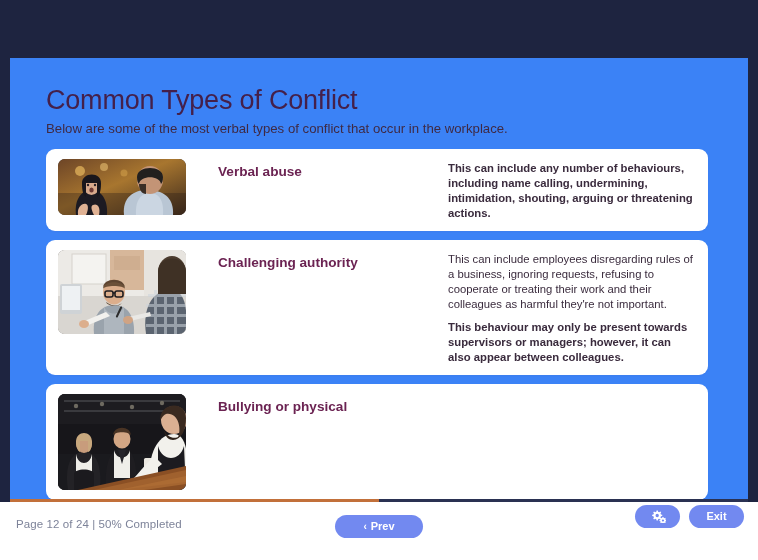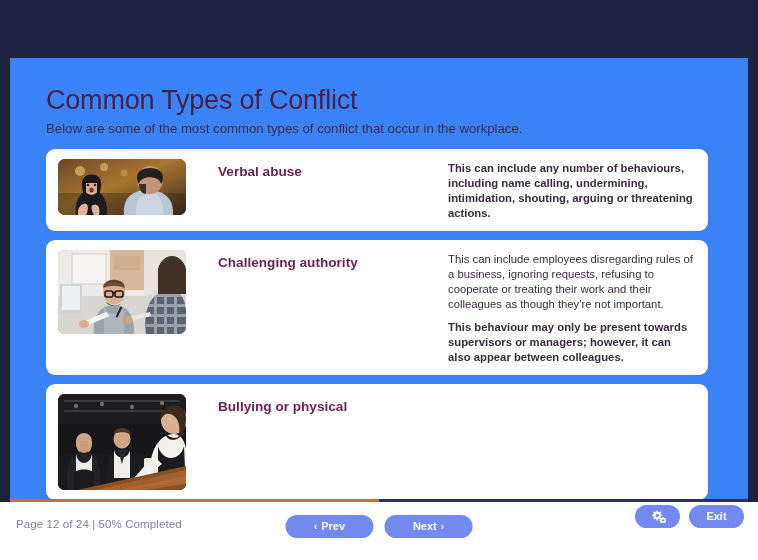--- a/index.html
+++ b/index.html
@@ -197,21 +197,21 @@
   .cogs-icon { display: block; }
 </style>
 </head>
 <body>
 
 <div id="app">
 
   <div class="slide">
 
     <h1 class="page-title">Common Types of Conflict</h1>
-    <p class="page-subtitle">Below are some of the most common types of conflict that occur in the workplace.</p>
+    <p class="page-subtitle">Below are some of the most verbal types of conflict that occur in the workplace.</p>
 
     <div class="rows">
 
       <div class="row row-1">
         <div class="row-thumb">
           <svg viewBox="0 0 128 56" preserveAspectRatio="xMidYMid slice" aria-hidden="true">
             <defs>
               <linearGradient id="bar1" x1="0" y1="0" x2="1" y2="1">
                 <stop offset="0%" stop-color="#6d4527"></stop>
                 <stop offset="45%" stop-color="#a8762f"></stop>
@@ -289,21 +289,21 @@
             <ellipse cx="26" cy="74" rx="5" ry="4" fill="#dcae8c"></ellipse>
             <path d="M66 68 L92 62 L93 66 L68 72 Z" fill="#e9e8e5"></path>
             <ellipse cx="70" cy="70" rx="5" ry="4" fill="#d0a383"></ellipse>
             <rect x="60" y="56" width="2" height="12" rx="1" fill="#2b2b2b" transform="rotate(25 61 62)"></rect>
           </svg>
         </div>
         <div class="row-title-cell">
           <p class="row-title">Challenging authority</p>
         </div>
         <div class="row-body-cell">
-          <p class="row-para">This can include employees disregarding rules of a business, ignoring requests, refusing to cooperate or treating their work and their colleagues as though they're not important.</p>
+          <p class="row-para">This can include employees disregarding rules of a business, ignoring requests, refusing to cooperate or treating their work and their colleagues as harmful they're not important.</p>
           <p class="row-para">This behaviour may only be present towards supervisors or managers; however, it can also appear between colleagues.</p>
         </div>
       </div>
 
       <div class="row row-3">
         <div class="row-thumb">
           <svg viewBox="0 0 128 96" preserveAspectRatio="xMidYMid slice" aria-hidden="true">
             <rect width="128" height="96" fill="#17161a"></rect>
             <rect x="0" y="0" width="128" height="30" fill="#1d1c20"></rect>
             <g fill="#3a3a3e">
@@ -360,24 +360,20 @@
 
   <div class="footer">
 
     <div class="footer-status">Page 12 of 24 | 50% Completed</div>
 
     <div class="footer-center">
       <button class="btn btn-prev">
         <span class="chev">‹</span>
         <span>Prev</span>
       </button>
-      <button class="btn btn-next">
-        <span>Next</span>
-        <span class="chev">›</span>
-      </button>
     </div>
 
     <div class="footer-right">
       <button class="btn btn-settings">
         <span>
           <svg class="cogs-icon" width="16" height="13" viewBox="0 0 20 16" fill="#ffffff" aria-hidden="true">
             <path d="M8.2 0.4 L9.8 0.4 L10.1 2.0 C10.6 2.1 11.1 2.3 11.5 2.6 L12.9 1.7 L14.0 2.8 L13.1 4.2 C13.4 4.6 13.6 5.1 13.7 5.6 L15.3 5.9 L15.3 7.5 L13.7 7.8 C13.6 8.3 13.4 8.8 13.1 9.2 L14.0 10.6 L12.9 11.7 L11.5 10.8 C11.1 11.1 10.6 11.3 10.1 11.4 L9.8 13.0 L8.2 13.0 L7.9 11.4 C7.4 11.3 6.9 11.1 6.5 10.8 L5.1 11.7 L4.0 10.6 L4.9 9.2 C4.6 8.8 4.4 8.3 4.3 7.8 L2.7 7.5 L2.7 5.9 L4.3 5.6 C4.4 5.1 4.6 4.6 4.9 4.2 L4.0 2.8 L5.1 1.7 L6.5 2.6 C6.9 2.3 7.4 2.1 7.9 2.0 Z M9.0 4.6 A2.1 2.1 0 1 0 9.0 8.8 A2.1 2.1 0 1 0 9.0 4.6 Z"></path>
             <path d="M15.6 8.6 L16.8 8.6 L17.0 9.7 C17.4 9.8 17.7 9.9 18.0 10.1 L18.9 9.5 L19.7 10.3 L19.1 11.2 C19.3 11.5 19.4 11.8 19.5 12.2 L20.6 12.4 L20.6 13.6 L19.5 13.8 C19.4 14.2 19.3 14.5 19.1 14.8 L19.7 15.7 L18.9 16.5 L18.0 15.9 C17.7 16.1 17.4 16.2 17.0 16.3 L16.8 17.4 L15.6 17.4 L15.4 16.3 C15.0 16.2 14.7 16.1 14.4 15.9 L13.5 16.5 L12.7 15.7 L13.3 14.8 C13.1 14.5 13.0 14.2 12.9 13.8 L11.8 13.6 L11.8 12.4 L12.9 12.2 C13.0 11.8 13.1 11.5 13.3 11.2 L12.7 10.3 L13.5 9.5 L14.4 10.1 C14.7 9.9 15.0 9.8 15.4 9.7 Z M16.2 11.6 A1.4 1.4 0 1 0 16.2 14.4 A1.4 1.4 0 1 0 16.2 11.6 Z"></path>
           </svg>
         </span>

